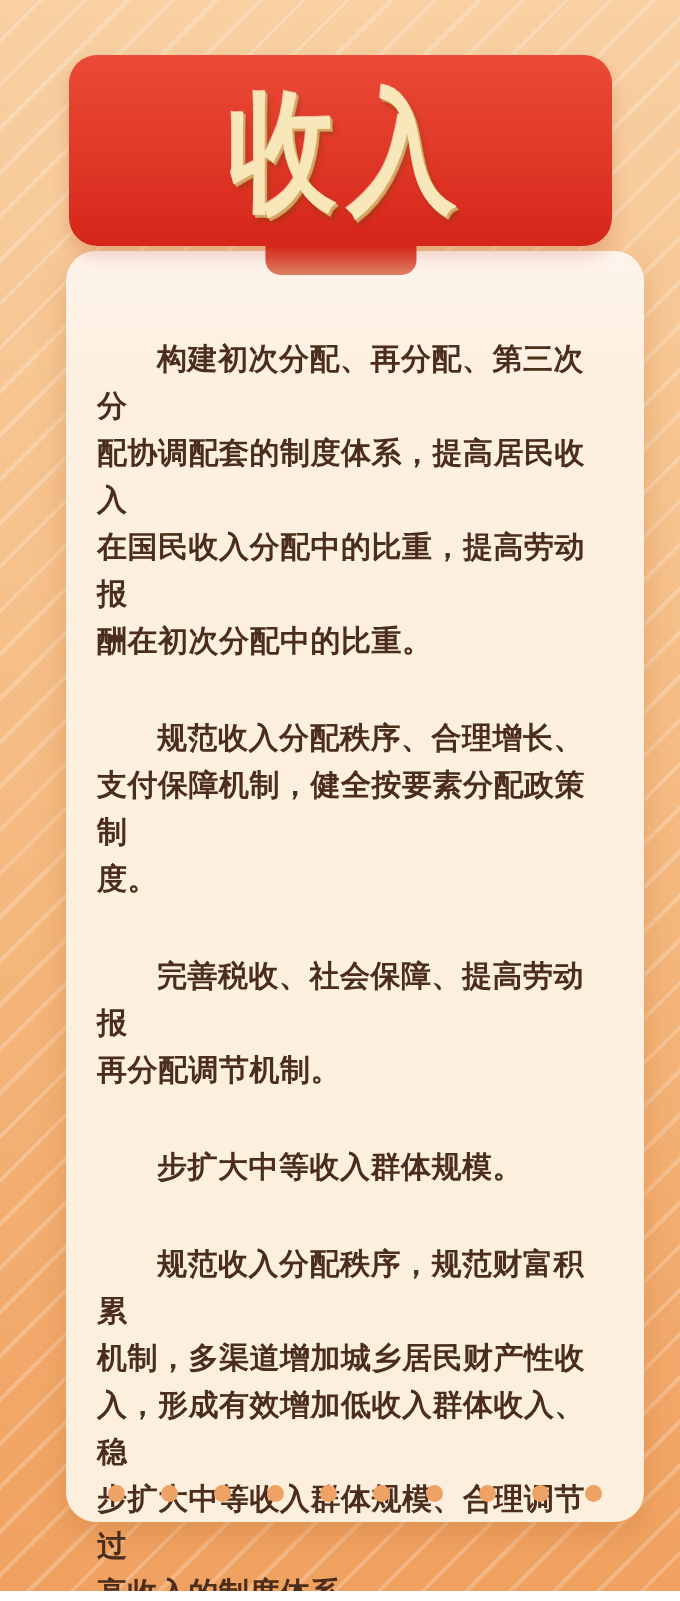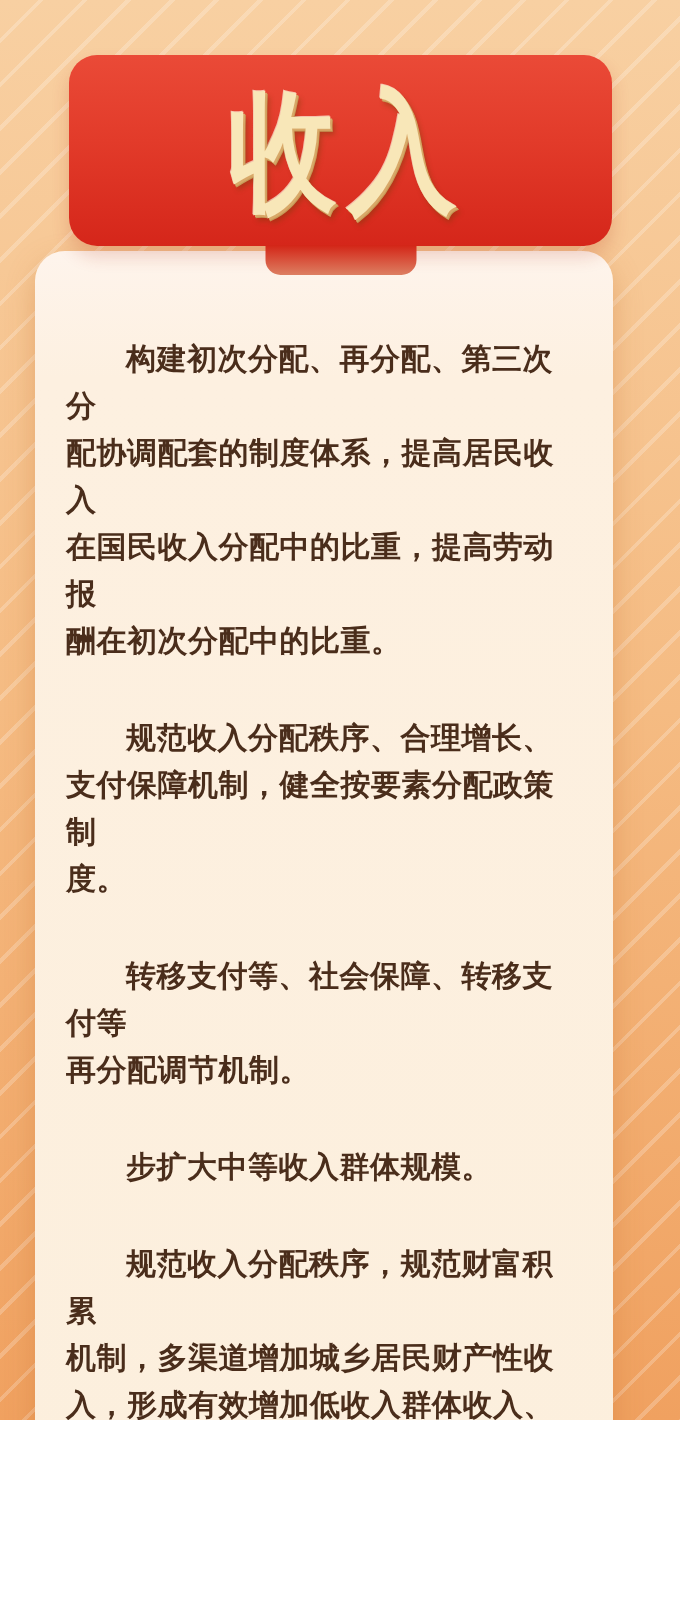--- a/index.html
+++ b/index.html
@@ -19,21 +19,21 @@
   }
   * { margin: 0; padding: 0; box-sizing: border-box; }
   html, body { width: 680px; height: 1601px; }
   body {
     font-family: "Liberation Sans", sans-serif;
     overflow: hidden;
   }
   .stage {
     position: relative;
     width: 680px;
-    height: 1420px;
+    height: 1591px;
     overflow: hidden;
     background-image:
       repeating-linear-gradient(135deg,
         rgba(255,255,255,0) 0px,
         rgba(255,255,255,0) 27px,
         rgba(255,255,255,0.22) 27px,
         rgba(255,255,255,0.22) 31px),
       linear-gradient(180deg,
         var(--bg-top) 0%,
         var(--bg-mid) 50%,
@@ -79,21 +79,21 @@
     color: var(--gold);
     text-shadow:
       2px 2px 0 var(--gold-shadow),
       3px 3px 0 #c79a58,
       5px 6px 6px rgba(125, 60, 10, 0.45),
       -1px -1px 0 rgba(255, 250, 228, 0.7);
     white-space: nowrap;
   }
   .card {
     position: absolute;
-    left: 35px;
+    left: 66px;
     top: 251px;
     width: 578px;
     height: 1271px;
     border-radius: 30px;
     background: linear-gradient(180deg,
       var(--card-bg-top) 0%,
       #fdf0e0 10%,
       var(--card-bg-bottom) 100%);
     box-shadow: 0 12px 28px rgba(196, 115, 48, 0.35);
     padding: 84px 31px 4px 31px;
@@ -139,21 +139,21 @@
 
   <div class="card">
     <div id="paragraphs">
         <p class="para">构建初次分配、再分配、第三次分
 配协调配套的制度体系，提高居民收入
 在国民收入分配中的比重，提高劳动报
 酬在初次分配中的比重。</p>
         <p class="para">规范收入分配秩序、合理增长、
 支付保障机制，健全按要素分配政策制
 度。</p>
-        <p class="para">转移支付等、社会保障、转移支付等
+        <p class="para">完善税收、社会保障、提高劳动报
 再分配调节机制。</p>
         <p class="para">步扩大中等收入群体规模。</p>
         <p class="para">规范收入分配秩序，规范财富积累
 机制，多渠道增加城乡居民财产性收
 入，形成有效增加低收入群体收入、稳
 步扩大中等收入群体规模、合理调节过
 高收入的制度体系。</p>
       </div>
     <div class="dot-row" id="dots">
         <span class="dot"></span>

